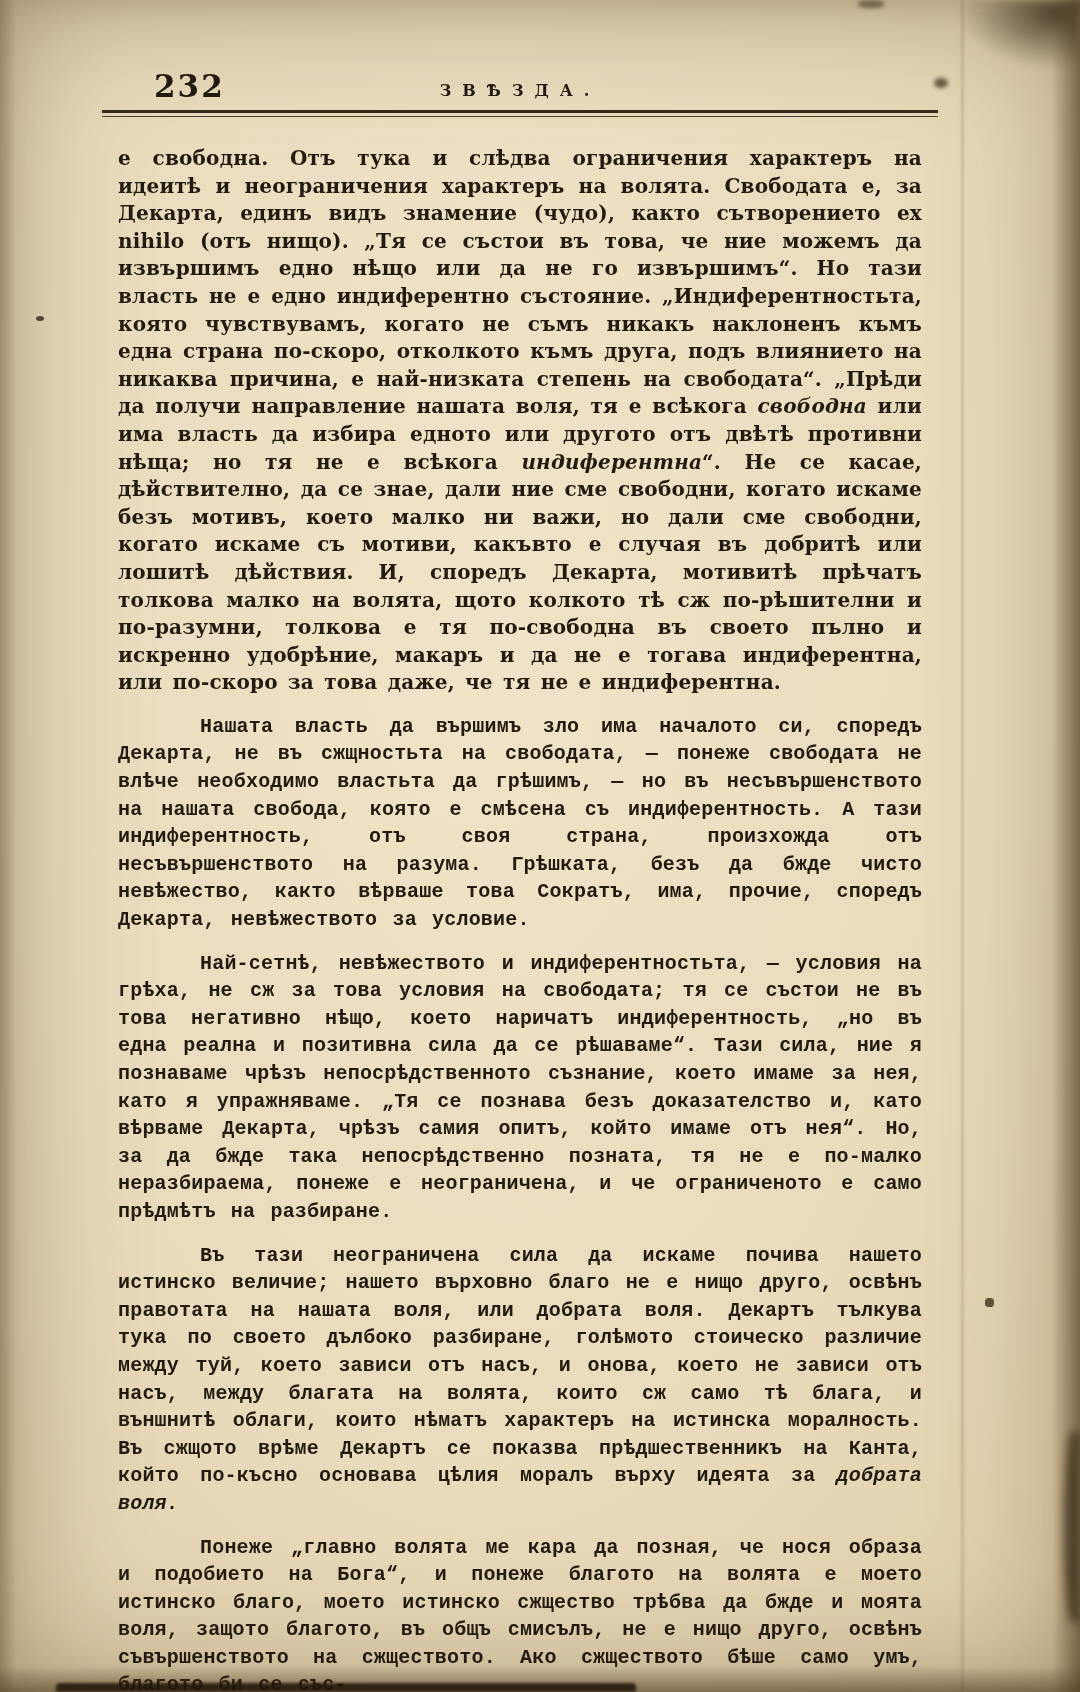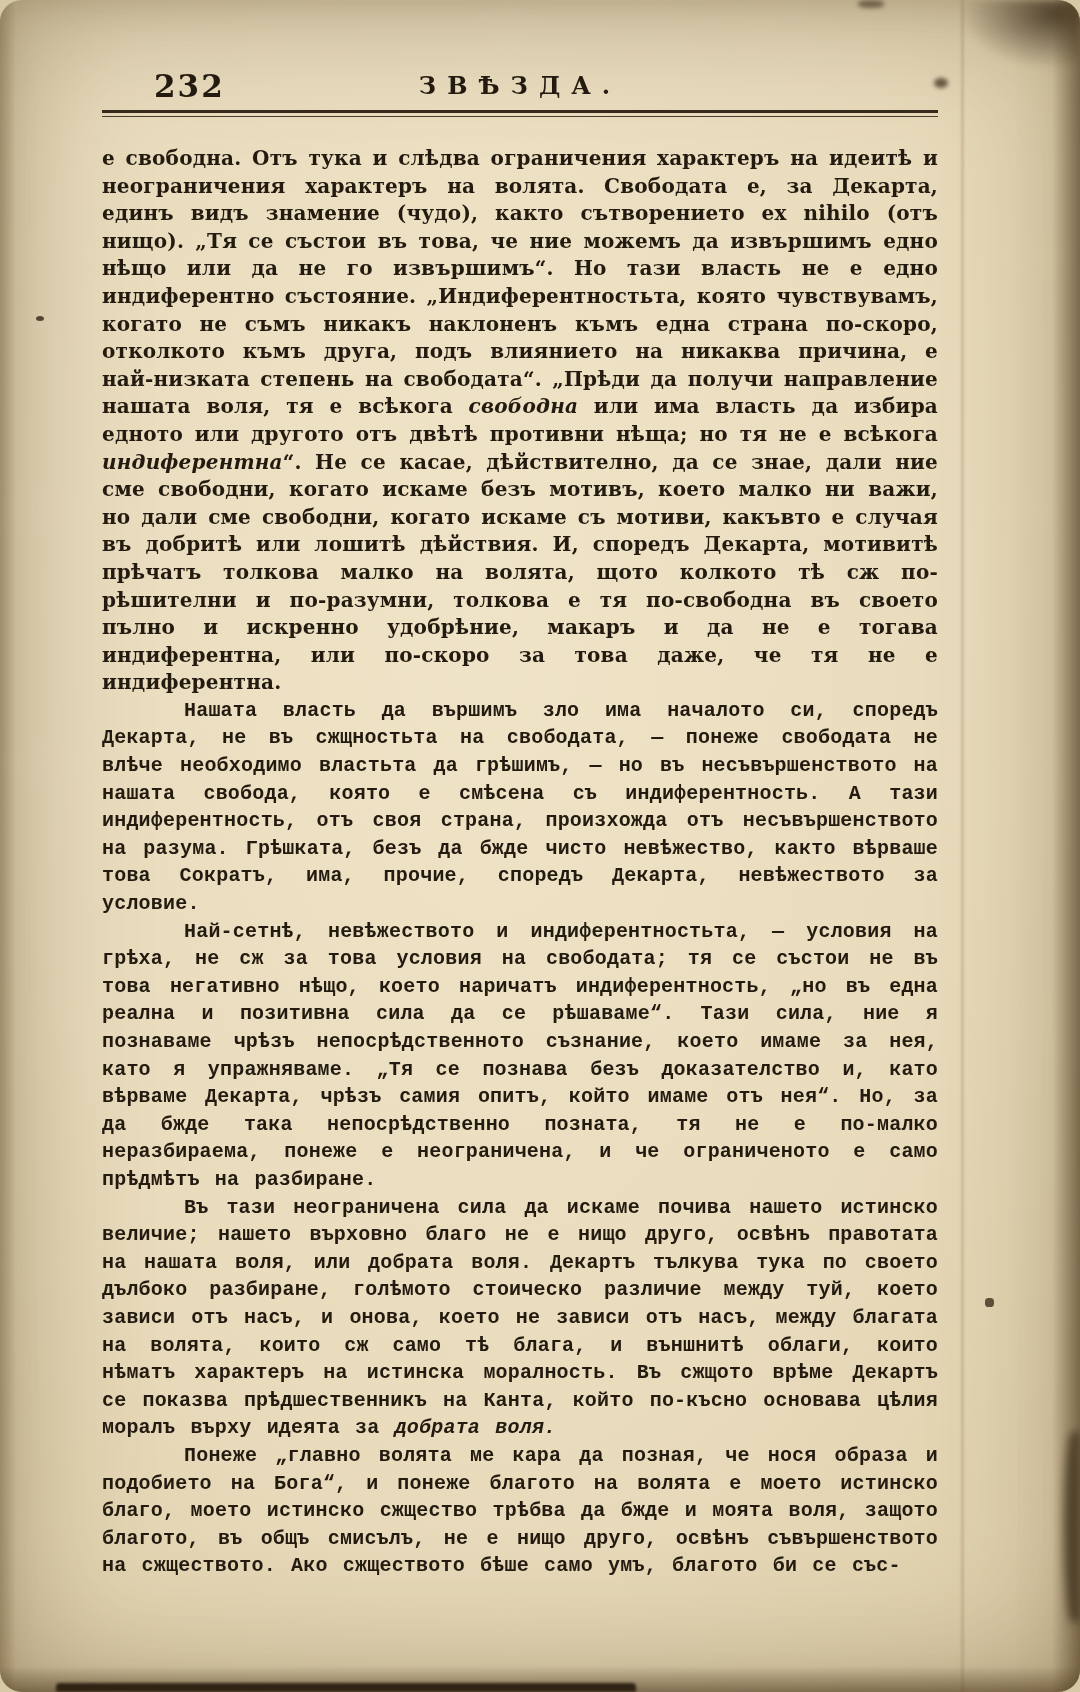--- a/index.html
+++ b/index.html
@@ -6,21 +6,20 @@
   .scan {
     position: relative;
     width: 1080px;
     height: 1692px;
     margin: 0 auto;
     overflow: hidden;
     background: radial-gradient(ellipse at 45% 35%, #f0e4c8 0%, #e9dcbd 55%, #ddcca7 100%);
     box-shadow: inset 0 0 140px rgba(92, 70, 38, 0.45), inset 0 0 36px rgba(120, 95, 55, 0.28);
     color: #241b10;
     font-family: "DejaVu Serif", "Liberation Serif", serif;
-    border-radius: 22px;
   }
   .inner {
     position: relative;
     margin: 0 142px 0 102px;
   }
   .header {
     position: relative;
     height: 46px;
     margin-top: 58px;
   }
@@ -30,38 +29,38 @@
     bottom: 0;
     font-size: 31px;
     font-weight: 700;
     letter-spacing: 2px;
   }
   .title {
     position: absolute;
     left: 50%;
     bottom: 4px;
     transform: translateX(-50%);
-    font-size: 24px;
+    font-size: 16px;
     font-weight: 700;
     letter-spacing: 11px;
     white-space: nowrap;
   }
   .rule { margin-top: 6px; }
   .rule-thick { height: 3px; background: #352a1c; }
   .rule-thin { height: 1px; background: #4a3c28; margin-top: 3px; }
   .text-block {
     margin-top: 28px;
     text-align: justify;
     font-size: 20px;
     font-weight: 700;
     line-height: 27.6px;
     word-spacing: 3px;
     letter-spacing: 0.2px;
   }
-  .text-block p { margin: 0; }
+  .text-block p { margin: 16px; }
   .text-block p.indent { text-indent: 82px; font-family: Liberation Mono, monospace; }
   .it { font-style: italic; }
 
   
   .stain, .edge { position: absolute; pointer-events: none; }
   .stain-tr1 { right: 0; top: 0; width: 120px; height: 70px;
     background: radial-gradient(ellipse at 80% 20%, rgba(46,33,16,0.75), rgba(46,33,16,0) 70%);
     filter: blur(3px); }
   .stain-tr2 { right: 132px; top: 78px; width: 14px; height: 10px;
     background: rgba(52,38,20,0.7); border-radius: 50%; filter: blur(2px); }

